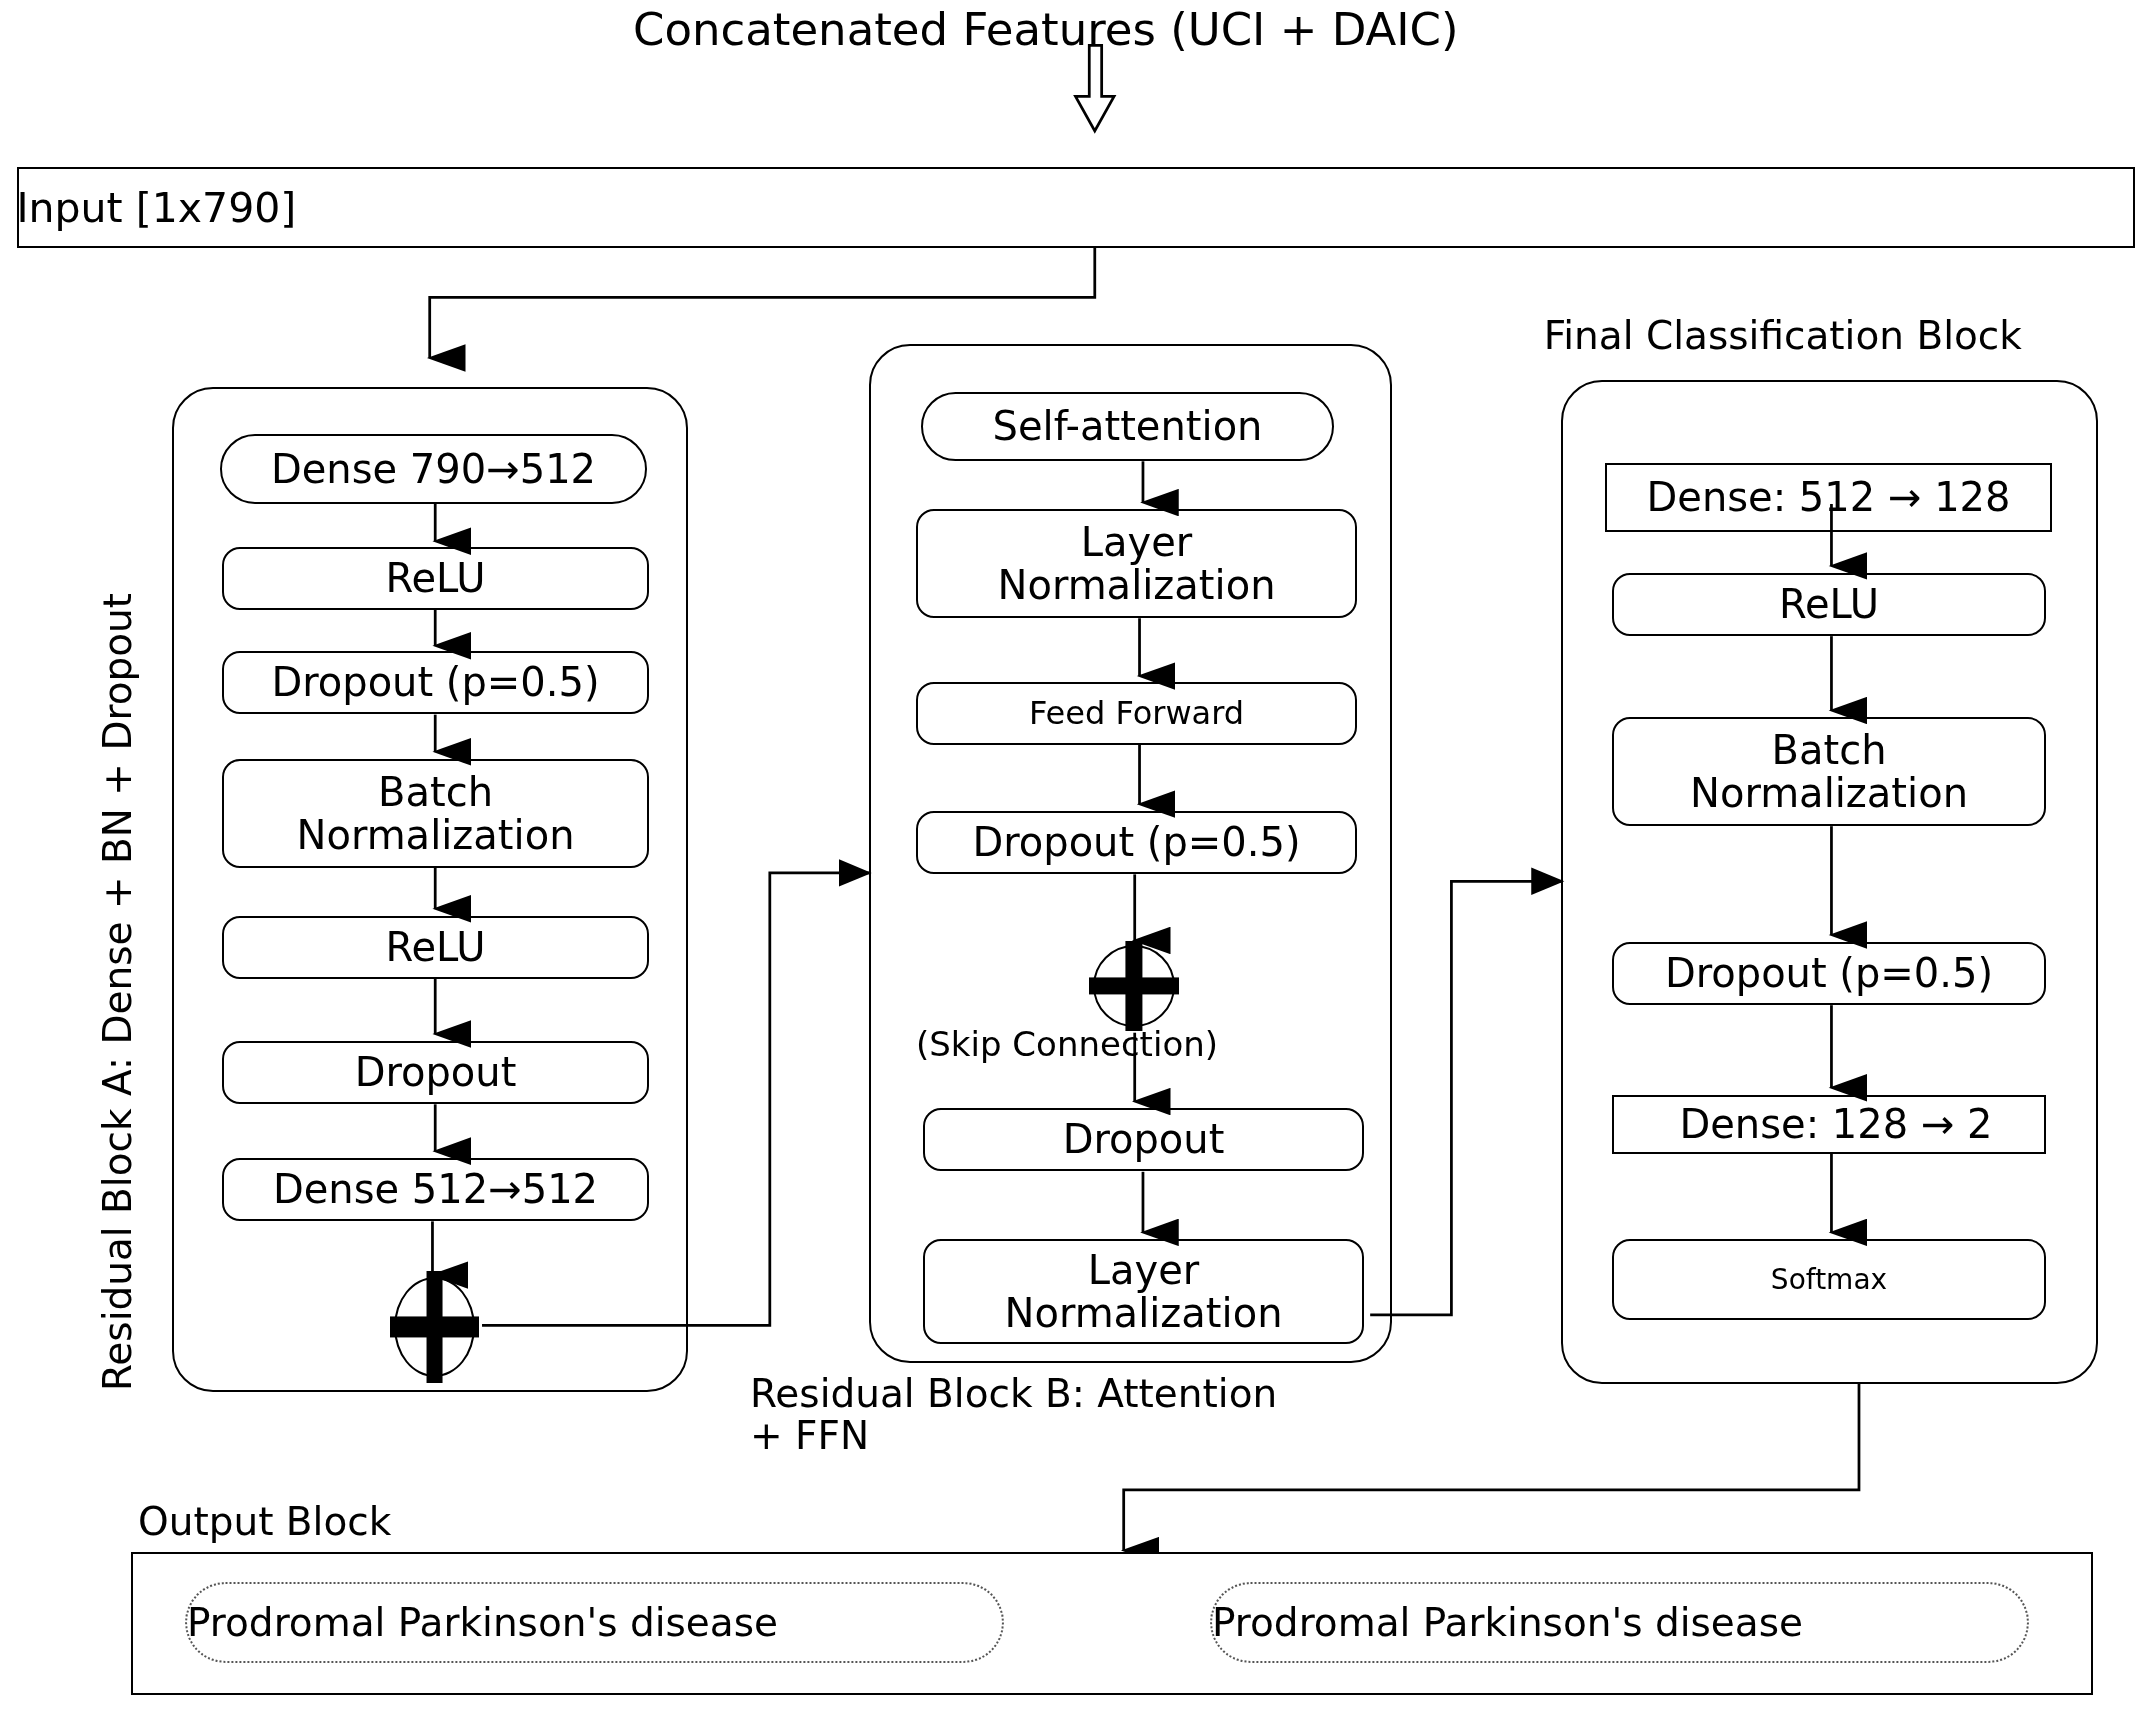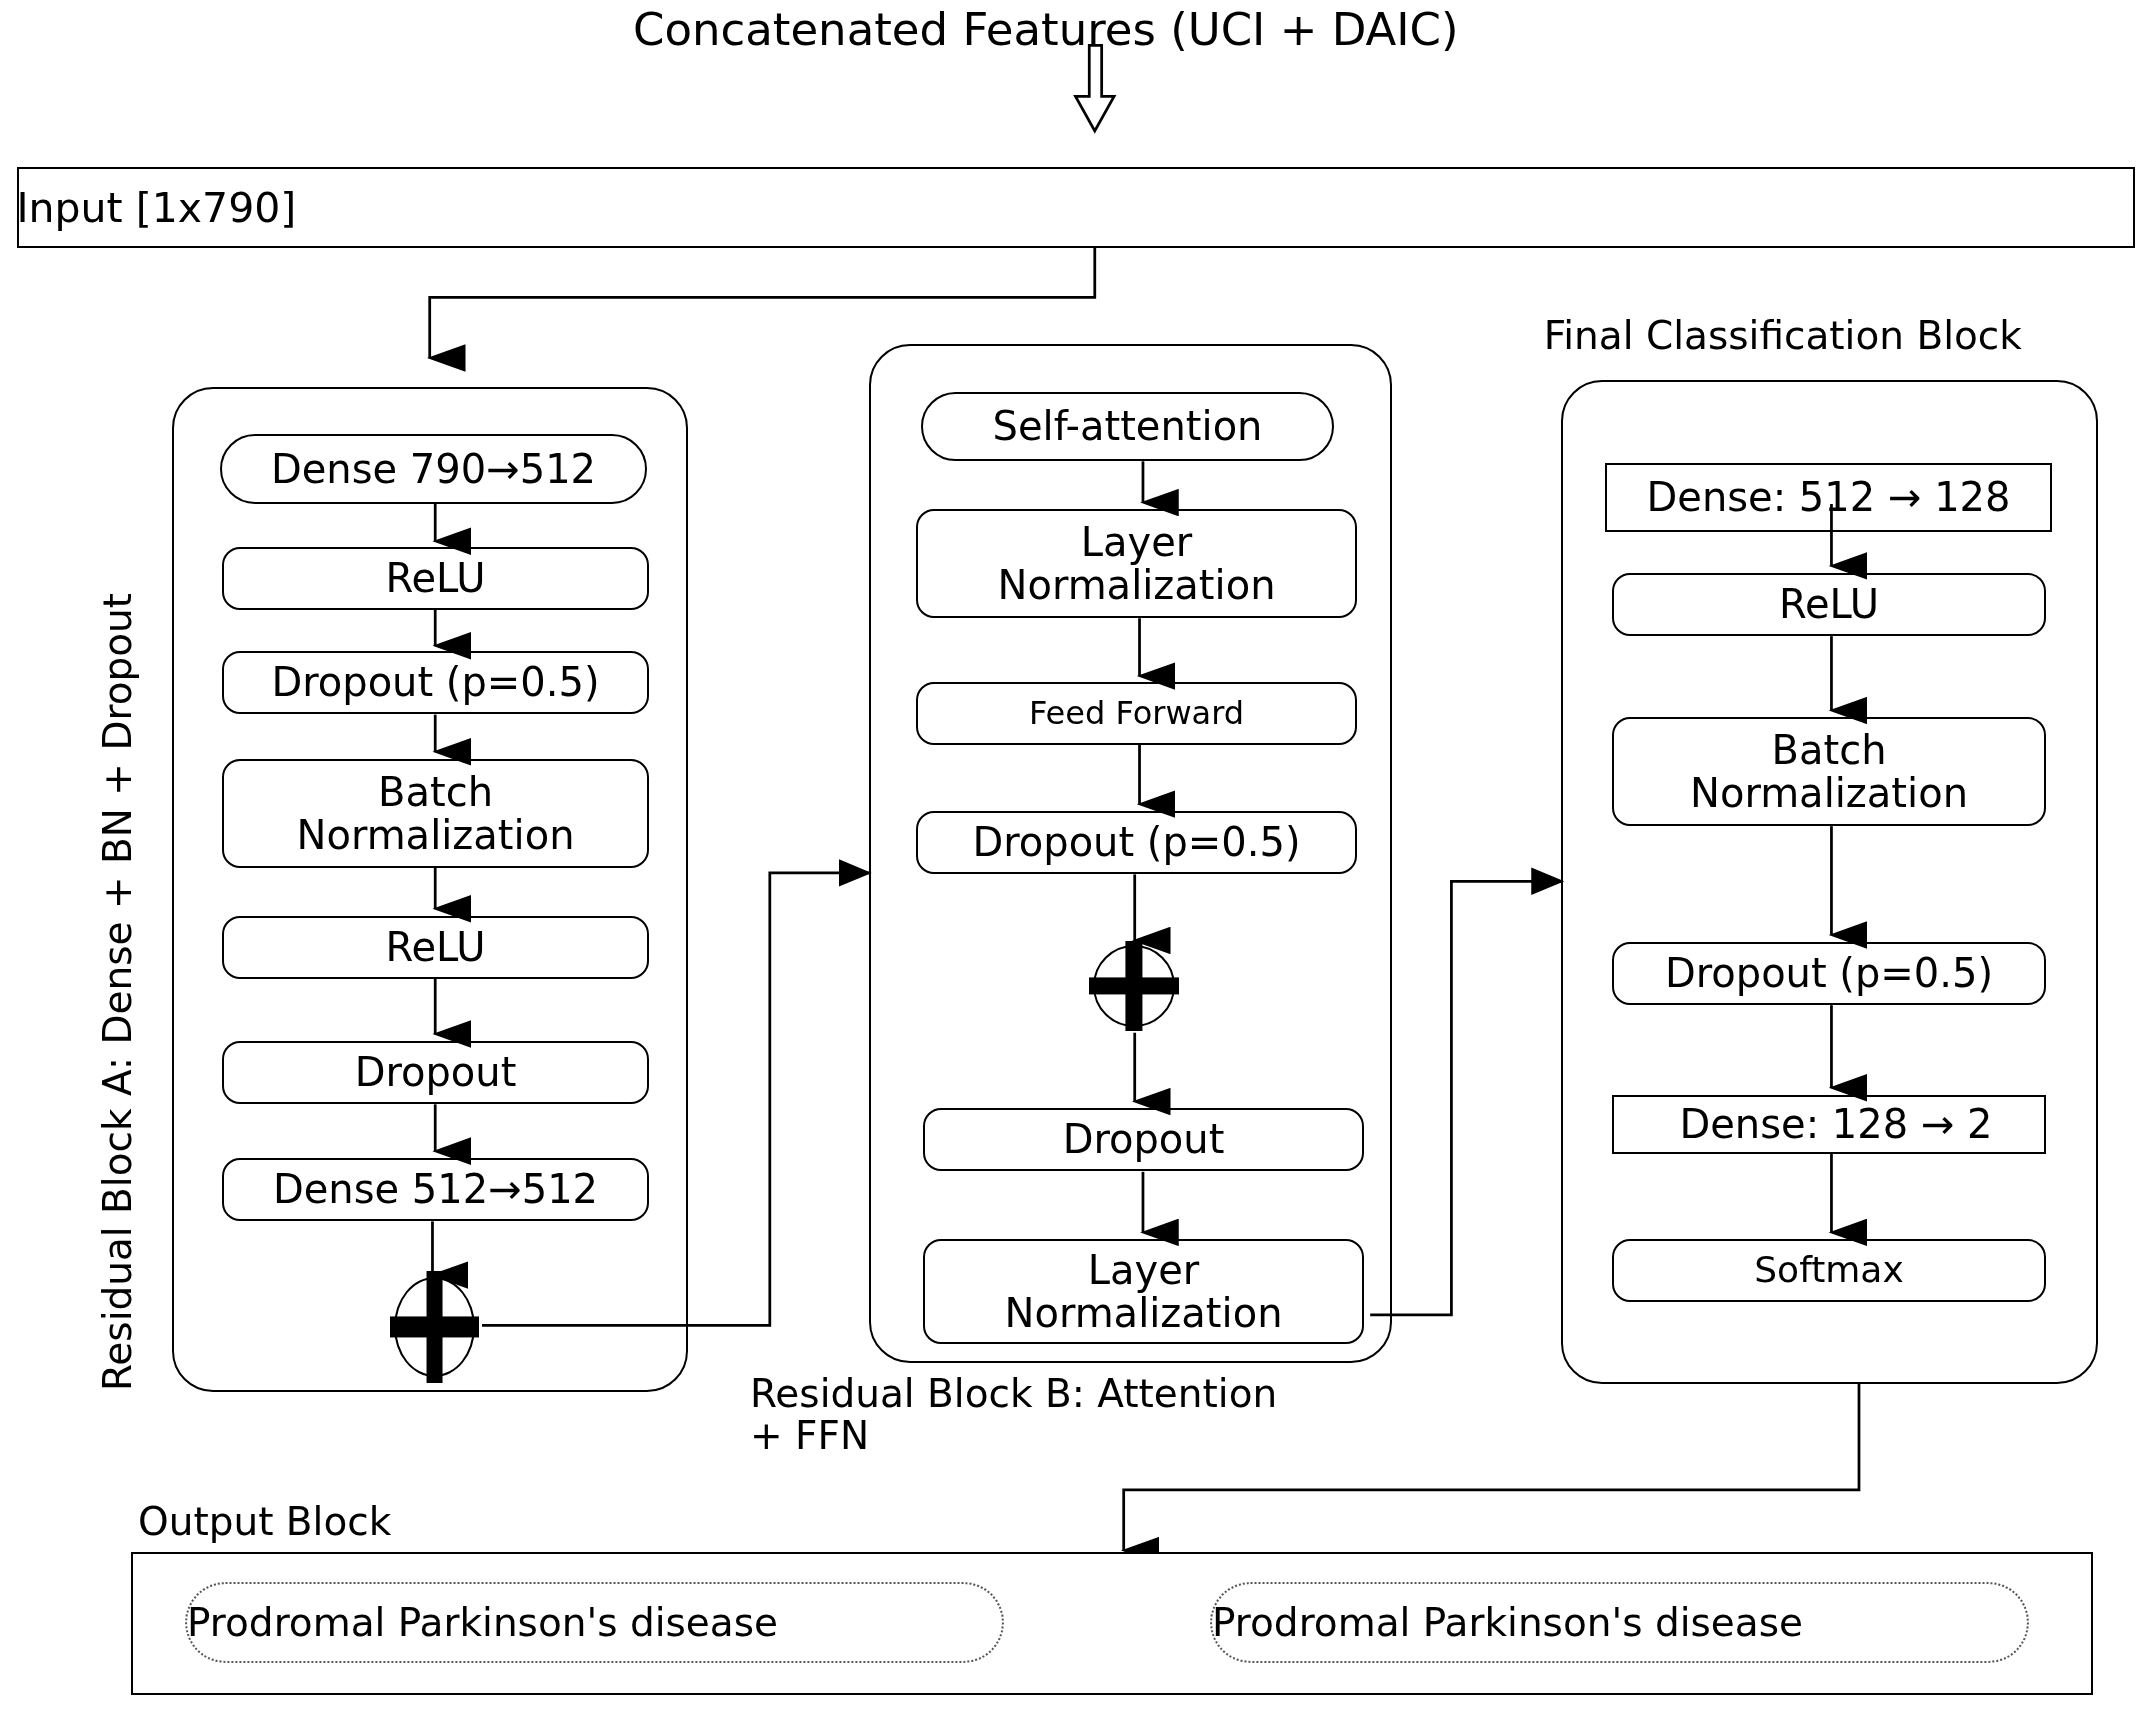--- a/index.html
+++ b/index.html
@@ -144,20 +144,21 @@
     <span style="white-space:pre-line;">Layer
 Normalization</span>
   </div>
 
   <div class="node rrect" style="left:916px;top:682px;width:441px;height:63px;font-size:32px;">Feed Forward</div>
 
   <div class="node rrect" style="left:916px;top:811px;width:441px;height:63px;font-size:40px;">Dropout (p=0.5)</div>
 
   <div class="plusnode" style="left:1093px;top:945px;width:78px;height:78px;"></div>
 
+  <div class="label" style="left:916px;top:1026px;width:441px;font-size:34px;">(Skip Connection)</div>
 
   <div class="node rrect" style="left:923px;top:1108px;width:441px;height:63px;font-size:40px;">Dropout</div>
 
   <div class="node rrect" style="left:923px;top:1239px;width:441px;height:105px;font-size:40px;">
     <span style="white-space:pre-line;">Layer
 Normalization</span>
   </div>
 
   <div class="label" style="left:750px;top:1373px;width:771px;font-size:39px;white-space:pre-line;">Residual Block B: Attention
 + FFN</div>
@@ -181,21 +182,21 @@
 
   <div class="node rrect" style="left:1612px;top:717px;width:434px;height:109px;font-size:40px;">
     <span style="white-space:pre-line;">Batch
 Normalization</span>
   </div>
 
   <div class="node rrect" style="left:1612px;top:942px;width:434px;height:63px;font-size:40px;">Dropout  (p=0.5)</div>
 
   <div class="node sharp" style="left:1612px;top:1095px;width:434px;height:59px;font-size:40px;padding-left:14px;">Dense: 128 → 2</div>
 
-  <div class="node rrect" style="left:1612px;top:1239px;width:434px;height:63px;font-size:36px;">Softmax</div>
+  <div class="node rrect" style="left:1612px;top:1239px;width:434px;height:81px;font-size:28px;">Softmax</div>
 
   <svg class="wires" viewBox="0 0 3124 2491">
     <path class="wire" d="M2660,732 L2660,822" marker-end="url(#ahv)"></path>
     <path class="wire" d="M2660,924 L2660,1032" marker-end="url(#ahv)"></path>
     <path class="wire" d="M2660,1200 L2660,1358" marker-end="url(#ahv)"></path>
     <path class="wire" d="M2660,1460 L2660,1580" marker-end="url(#ahv)"></path>
     <path class="wire" d="M2660,1676 L2660,1790" marker-end="url(#ahv)"></path>
   </svg>
 
   <svg class="wires" viewBox="0 0 3124 2491">

